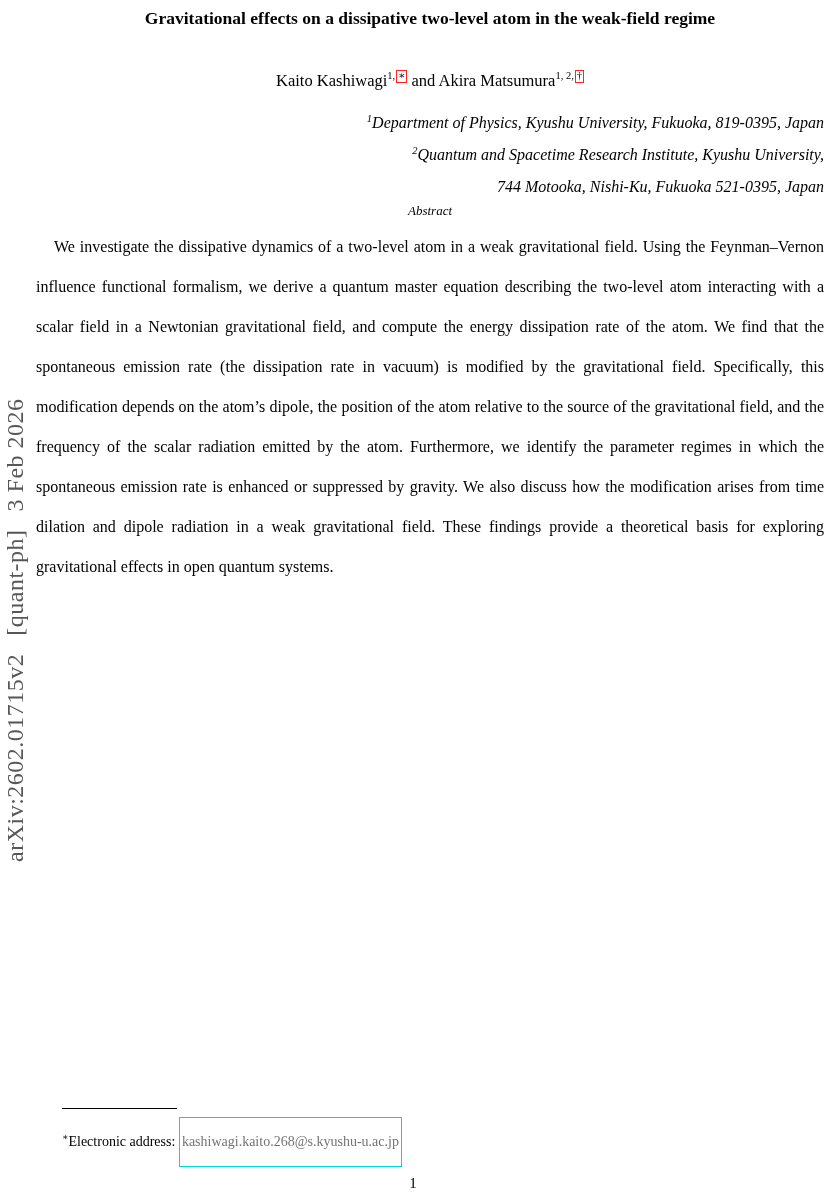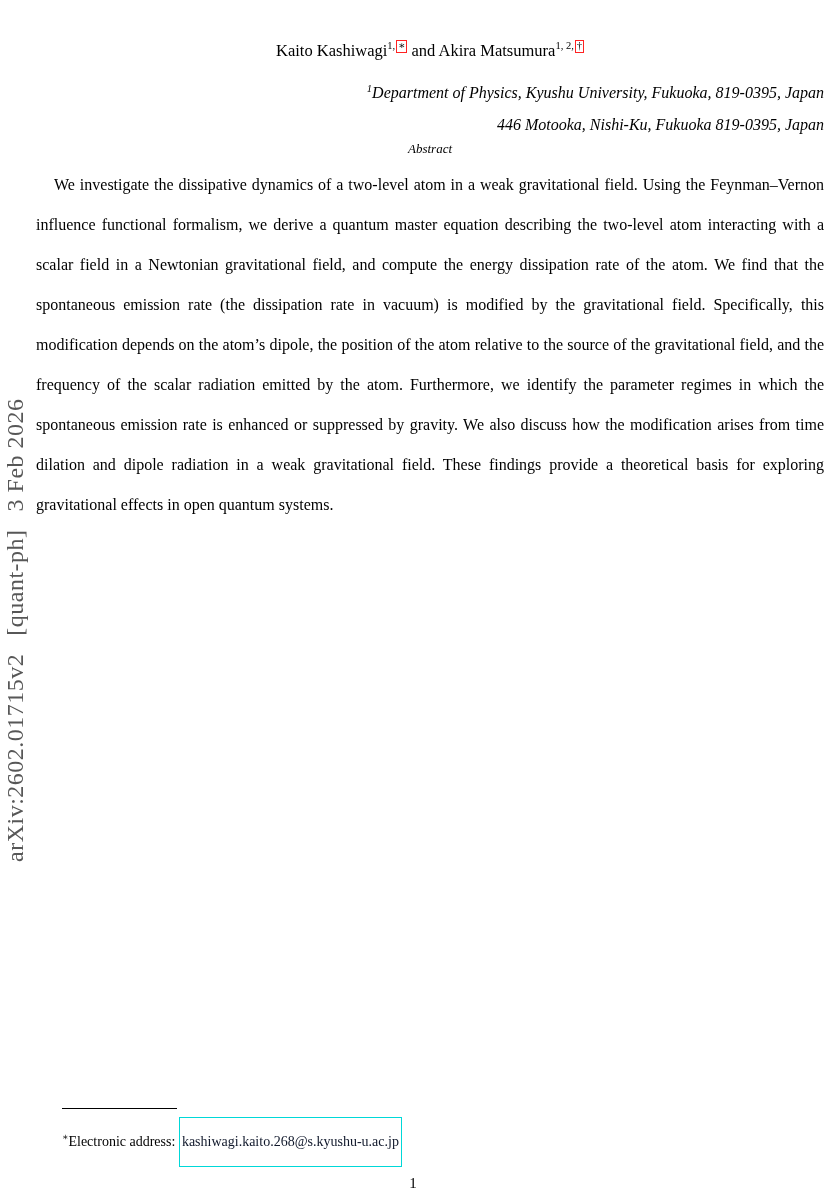--- a/index.html
+++ b/index.html
@@ -80,45 +80,47 @@
     margin-bottom: 8px;
   }
   .footnotes sup {
     font-size: 9.5px;
     vertical-align: super;
     line-height: 0;
   }
   .linkbox {
     border: 1px solid #00d8d8;
     padding: 16px 2px;
-    color: #0f172a;
+    color: #737373;
     text-decoration: none;
     display: inline-block;
     line-height: 1.15;
   }
   .page-number {
     position: absolute;
     bottom: 8px; left: 0; width: 826px;
     text-align: center;
     font-size: 15px;
   }
 </style>
 </head>
 <body>
 
 <div class="content">
 
+  <div class="paper-title">Gravitational effects on a dissipative two-level atom in the weak-field regime</div>
 
   <div class="author-line"><span>Kaito Kashiwagi</span><sup class="affmark"><span>1,</span><span class="refbox">∗</span></sup>
     <span>and</span>
     <span>Akira Matsumura</span><sup class="affmark"><span>1, 2,</span><span class="refbox">†</span></sup></div>
 
   <div class="affiliations">
     <div class="affil-line"><sup class="affmark">1</sup><span>Department of Physics, Kyushu University, Fukuoka, 819-0395, Japan</span></div>
-    <div class="affil-line"><span>446 Motooka, Nishi-Ku, Fukuoka 819-0395, Japan</span></div>
+    <div class="affil-line"><sup class="affmark">2</sup><span>Quantum and Spacetime Research Institute, Kyushu University,</span></div>
+    <div class="affil-line"><span>744 Motooka, Nishi-Ku, Fukuoka 521-0395, Japan</span></div>
   </div>
 
   <div class="abstract-heading">Abstract</div>
 
   <div class="abstract-body">We investigate the dissipative dynamics of a two-level atom in a weak gravitational field. Using the Feynman–Vernon influence functional formalism, we derive a quantum master equation describing the two-level atom interacting with a scalar field in a Newtonian gravitational field, and compute the energy dissipation rate of the atom. We find that the spontaneous emission rate (the dissipation rate in vacuum) is modified by the gravitational field. Specifically, this modification depends on the atom’s dipole, the position of the atom relative to the source of the gravitational field, and the frequency of the scalar radiation emitted by the atom. Furthermore, we identify the parameter regimes in which the spontaneous emission rate is enhanced or suppressed by gravity. We also discuss how the modification arises from time dilation and dipole radiation in a weak gravitational field. These findings provide a theoretical basis for exploring gravitational effects in open quantum systems.</div>
 
 </div>
 
 <div class="watermark">
   <span>arXiv:2602.01715v2</span><span class="wm-gap">[quant-ph]</span><span class="wm-gap">3 Feb 2026</span>

